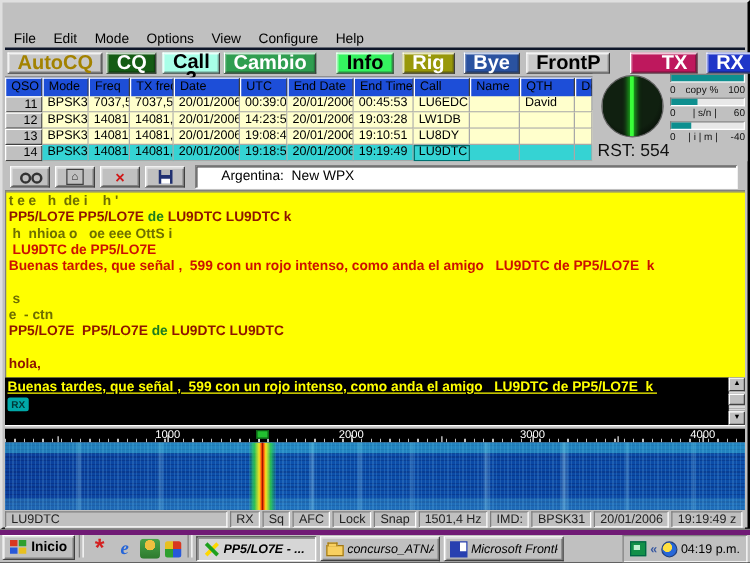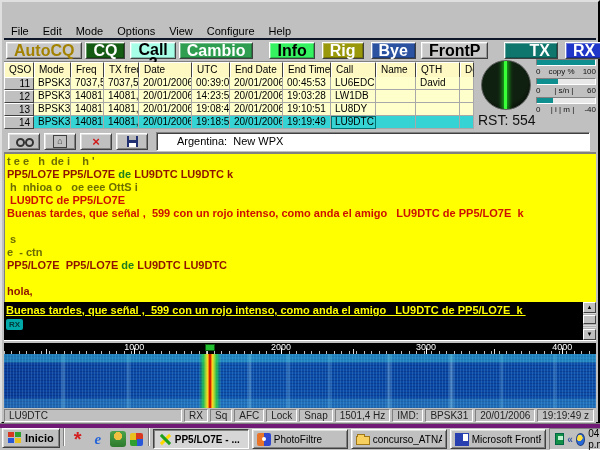--- a/index.html
+++ b/index.html
@@ -14,21 +14,21 @@
   .mixw-logo::after{content:"";position:absolute;left:6px;top:0;width:3px;height:13px;background:#1da01d;transform:rotate(-45deg);}
   
   .menubar{position:absolute;left:2px;top:21px;right:2px;height:15px;display:flex;align-items:center;border-bottom:3px solid #0f172a;box-shadow:0 1px 0 #fff;background:#c0c0c0;}
   .mi{padding:1px 7px;cursor:default;}
   
   .toolbar{position:absolute;left:2px;top:38px;right:2px;height:21px;display:flex;align-items:center;padding-left:2px;background:#c0c0c0;border-bottom:1px solid #808080;box-shadow:0 1px 0 #fff;}
   .tbtn{height:17px;padding:0 7px;font-size:16px;font-weight:bold;font-family:"Liberation Sans",sans-serif;border:1px solid;border-color:#ffffff #404040 #404040 #ffffff;box-shadow:inset 1px 1px 0 rgba(255,255,255,.35), inset -1px -1px 0 rgba(0,0,0,.25);line-height:14px;}
   
   .logtable{position:absolute;left:2px;top:60px;width:470px;height:67px;background:#c0c0c0;overflow:hidden;}
   .hrow{display:flex;height:15px;}
-  .hcell{box-sizing:border-box;height:26px;background:#fef9c3;border:1px solid;border-color:#ffffff #404040 #404040 #ffffff;font-size:10px;padding:1px 0 0 4px;white-space:nowrap;overflow:hidden;}
+  .hcell{box-sizing:border-box;height:26px;background:#1d4ed8;border:1px solid;border-color:#ffffff #404040 #404040 #ffffff;font-size:10px;padding:1px 0 0 4px;white-space:nowrap;overflow:hidden;}
   .trow{display:flex;height:13px;background:#ffffcc;}
   .trow.sel .tcell{background:#35d3d3;}
   .tcell{box-sizing:border-box;height:13px;border-right:1px solid #a8a8a8;border-bottom:1px solid #a8a8a8;font-size:10px;padding:0 0 0 4px;white-space:nowrap;overflow:hidden;background:#ffffcc;}
   .numcell{background:#c0c0c0 !important;border:1px solid;border-color:#ffffff #404040 #404040 #ffffff;text-align:right;padding-right:3px;}
   .trow.sel .tcell.callcell{outline:1px solid #007070;outline-offset:-1px;}
   
   .rightpanel{position:absolute;left:472px;top:57px;width:124px;height:70px;background:#c0c0c0;}
   .scope{position:absolute;left:7px;top:1px;width:48px;height:48px;border-radius:50%;background:radial-gradient(circle at 45% 40%,#102010 0 60%,#000 100%);border:1px solid #606060;overflow:hidden;}
   .scope-line{position:absolute;left:22px;top:0;width:3px;height:48px;background:#39ff39;box-shadow:0 0 4px 2px rgba(30,200,30,.8);}
   .rst{position:absolute;left:4px;top:53px;width:60px;font-size:14px;color:#111;}
@@ -104,21 +104,21 @@
       linear-gradient(#2858d8,#2858d8) 0 6px/6px 5px no-repeat,
       linear-gradient(#e8c020,#e8c020) 7px 6px/6px 5px no-repeat;}
   .tdiv{width:2px;height:18px;margin:0 3px;border-left:1px solid #808080;border-right:1px solid #ffffff;}
   .qicon{width:16px;height:16px;margin:0 2px;display:inline-flex;align-items:center;justify-content:center;}
   .g-asterisk-icon{color:#d42020;font-size:20px;font-weight:bold;line-height:14px;}
   .g-asterisk-icon::before{content:"*";}
   .g-ie-icon{color:#2565d8;font-family:"Liberation Serif",serif;font-style:italic;font-weight:bold;font-size:15px;}
   .g-ie-icon::before{content:"e";}
   .g-messenger-icon{border-radius:3px;background:radial-gradient(circle at 50% 32%,#f0c040 0 30%,rgba(0,0,0,0) 32%),linear-gradient(#4aa34a,#2d7a2d);}
   .g-grid-icon{background:conic-gradient(#d83820 0 25%,#2858d8 0 50%,#2fa02f 0 75%,#e8c020 0);border-radius:2px;width:13px;height:13px;}
-  .task{flex:0 0 96px;height:20px;margin-right:3px;display:flex;align-items:center;gap:3px;padding:0 4px;background:#c0c0c0;border:1px solid;border-color:#ffffff #404040 #404040 #ffffff;box-shadow:inset 1px 1px 0 #dfdfdf, inset -1px -1px 0 #808080;font-size:10px;overflow:hidden;font-family:"Liberation Sans",sans-serif;}
+  .task{flex:0 0 96px;height:20px;margin-right:3px;display:flex;align-items:center;gap:3px;padding:0 4px;background:#c0c0c0;border:1px solid;border-color:#ffffff #404040 #404040 #ffffff;box-shadow:inset 1px 1px 0 #dfdfdf, inset -1px -1px 0 #808080;font-size:10px;overflow:hidden;font-family:"Liberation Sans",sans-serif;font-style:italic;}
   .task.active{border-color:#404040 #ffffff #ffffff #404040;box-shadow:inset 1px 1px 0 #808080;background:#d6d6d6;font-weight:bold;}
   .tlabel{white-space:nowrap;overflow:hidden;}
   .ticon{width:14px;height:13px;flex:0 0 14px;position:relative;display:inline-block;}
   .ic-mixw::before{content:"";position:absolute;left:6px;top:0;width:3px;height:13px;background:#ffd800;transform:rotate(45deg);}
   .ic-mixw::after{content:"";position:absolute;left:6px;top:0;width:3px;height:13px;background:#1da01d;transform:rotate(-45deg);}
   .ic-photofiltre{background:linear-gradient(90deg,#e8742a 0 50%,#3048d0 50%);border-radius:2px;}
   .ic-photofiltre::before{content:"";position:absolute;left:5px;top:4px;width:4px;height:4px;background:#fff;border-radius:50%;}
   .ic-folder{background:#f8d060;border:1px solid #a07818;height:9px !important;margin-top:3px;box-sizing:border-box;}
   .ic-folder::before{content:"";position:absolute;top:-3px;left:0;width:6px;height:2px;background:#f8d060;border:1px solid #a07818;border-bottom:none;}
   .ic-frontpage{background:#2840b0;}
@@ -149,21 +149,21 @@
 
     <div class="toolbar">
         <button class="tbtn" style="background: rgb(200, 200, 200); color: rgb(163, 130, 0); margin-left: 0px;">AutoCQ</button>
         <button class="tbtn" style="background: rgb(20, 92, 20); color: rgb(255, 255, 255); margin-left: 3px;">CQ</button>
         <button class="tbtn" style="background: rgb(168, 255, 232); color: rgb(0, 0, 0); margin-left: 5px;">Call 3</button>
         <button class="tbtn" style="background: rgb(47, 158, 80); color: rgb(255, 255, 255); margin-left: 3px;">Cambio</button>
         <button class="tbtn" style="background: rgb(53, 243, 96); color: rgb(0, 0, 0); margin-left: 16px;">Info</button>
         <button class="tbtn" style="background: rgb(152, 152, 10); color: rgb(255, 255, 255); margin-left: 7px;">Rig</button>
         <button class="tbtn" style="background: rgb(42, 82, 160); color: rgb(255, 255, 255); margin-left: 7px;">Bye</button>
         <button class="tbtn" style="background: rgb(200, 200, 200); color: rgb(0, 0, 0); margin-left: 5px;">FrontP</button>
-        <button class="tbtn" style="background: #0f766e; color: rgb(255, 255, 255); margin-left: 16px; padding-left: 24px;">TX</button>
+        <button class="tbtn" style="background: #be185d; color: rgb(255, 255, 255); margin-left: 16px; padding-left: 24px;">TX</button>
         <button class="tbtn" style="background: rgb(31, 54, 200); color: rgb(255, 255, 255); margin-left: 7px;">RX</button>
         <button class="tbtn" style="background: rgb(18, 18, 94); color: rgb(255, 255, 255); margin-left: 3px;">RX clear</button>
         <button class="tbtn" style="background: rgb(255, 255, 0); color: rgb(204, 34, 0); margin-left: 3px;">-&lt;((((°&gt;</button>
       </div>
 
     <div class="logtable">
       <div class="hrow">
           <div class="hcell" style="width: 30px;">QSO</div>
           <div class="hcell" style="width: 37px;">Mode</div>
           <div class="hcell" style="width: 33px;">Freq</div>
@@ -367,24 +367,20 @@
         <span class="qicon g-messenger-icon"></span>
         <span class="qicon g-grid-icon"></span>
       </span>
     <div class="tdiv"></div>
     <span style="display:flex;align-items:center;">
         <button class="task active">
           <span class="ticon ic-mixw"></span>
           <span class="tlabel">PP5/LO7E - ...</span>
         </button>
         <button class="task">
-          <span class="ticon ic-photofiltre"></span>
-          <span class="tlabel">PhotoFiltre</span>
-        </button>
-        <button class="task">
           <span class="ticon ic-folder"></span>
           <span class="tlabel">concurso_ATNA...</span>
         </button>
         <button class="task">
           <span class="ticon ic-frontpage"></span>
           <span class="tlabel">Microsoft FrontP...</span>
         </button>
       </span>
     <div class="tray">
       <span class="tray-tv"></span>

